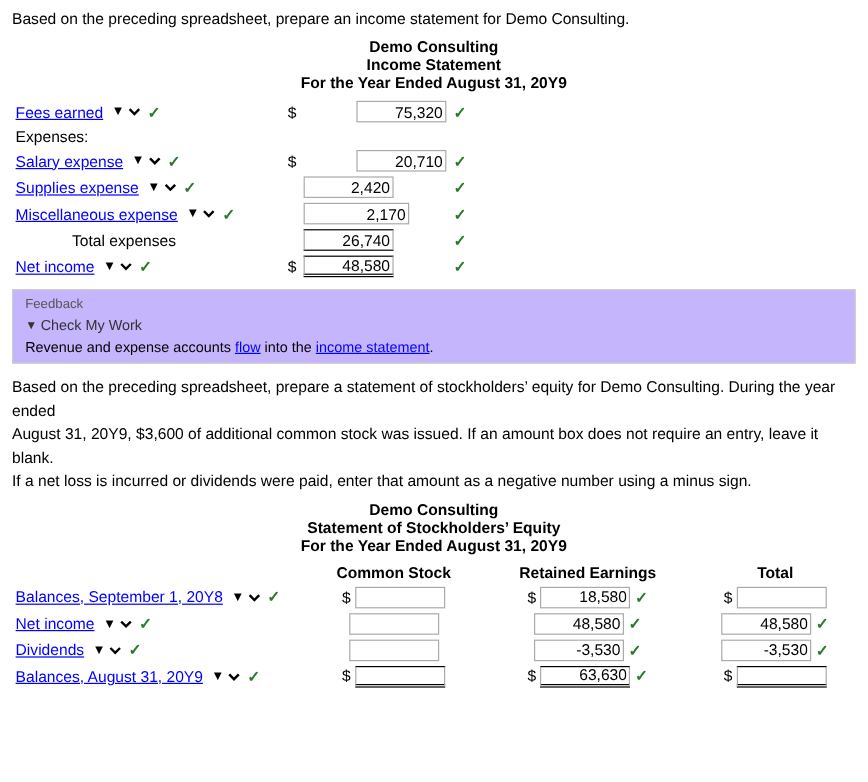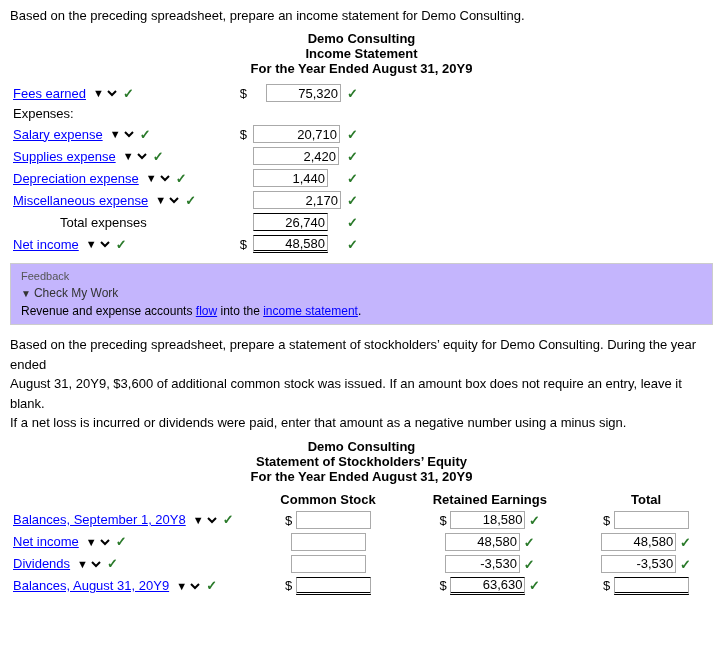--- a/index.html
+++ b/index.html
@@ -183,51 +183,36 @@
   <tr>
     <td class="indent">
       <div class="row-label">
         <a>Salary expense</a>
         <select class="dropdown"><option>▼</option></select>
         <span class="check-green">✓</span>
       </div>
     </td>
     <td style="text-align:right;"><span class="dollar-sign">$</span></td>
     <td>
-      <input class="input-box" value="20,710" readonly="" style="width: 87px;">
+      <input class="input-box" value="20,710" readonly="" style="width: 75px; margin-left: 44px;">
     </td>
     <td><span class="check-green">✓</span></td>
     <td></td>
   </tr>
   <tr>
     <td class="indent">
       <div class="row-label">
         <a>Supplies expense</a>
         <select class="dropdown"><option>▼</option></select>
         <span class="check-green">✓</span>
       </div>
     </td>
     <td></td>
     <td>
-      <input class="input-box" value="2,420" readonly="" style="width: 86px;">
-    </td>
-    <td><span class="check-green">✓</span></td>
-    <td></td>
-  </tr>
-  <tr>
-    <td class="indent">
-      <div class="row-label">
-        <a>Depreciation expense</a>
-        <select class="dropdown"><option>▼</option></select>
-        <span class="check-green">✓</span>
-      </div>
-    </td>
-    <td></td>
-    <td>
-      <input class="input-box" value="1,440" readonly="" style="width: 75px;">
+      <input class="input-box" value="2,420" readonly="" style="width: 75px;">
     </td>
     <td><span class="check-green">✓</span></td>
     <td></td>
   </tr>
   <tr>
     <td class="indent">
       <div class="row-label">
         <a>Miscellaneous expense</a>
         <select class="dropdown"><option>▼</option></select>
         <span class="check-green">✓</span>

